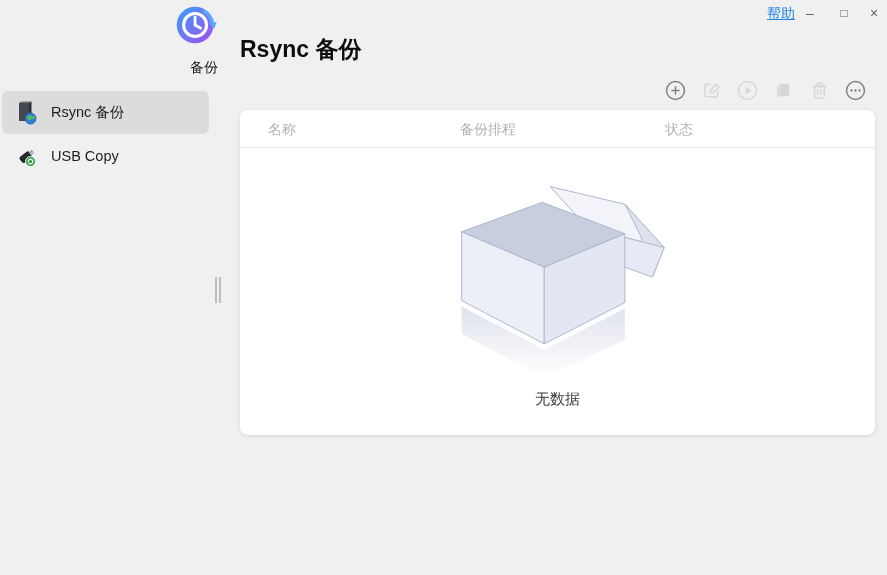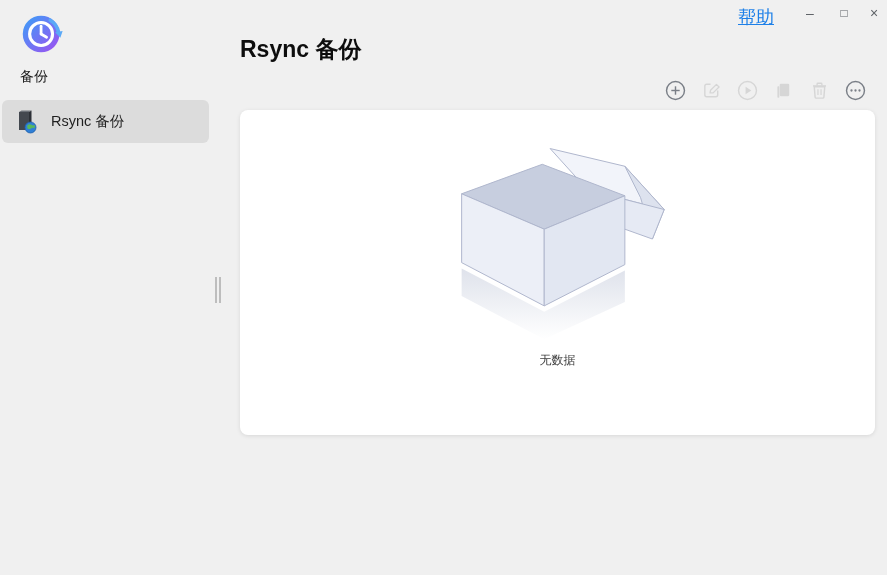--- a/index.html
+++ b/index.html
@@ -8,35 +8,35 @@
     font-family: "Liberation Sans", "DejaVu Sans", sans-serif;
     background: #f0f0f0;
     position: relative;
     overflow: hidden;
     color: #1f1f1f;
   }
 
   
   .titlebar { position: absolute; top: 0; left: 0; right: 0; height: 28px; }
   .help-link {
-    position: absolute; top: 5px; right: 113px;
-    color: #1e80e8; font-size: 18px; text-decoration: underline; cursor: pointer;
+    position: absolute; top: 5px; right: 92px;
+    color: #1e80e8; font-size: 14px; text-decoration: underline; cursor: pointer;
   }
   .win-btn {
     position: absolute; top: 0; width: 30px; height: 26px;
     display: flex; align-items: center; justify-content: center;
     color: #5f6368; font-size: 14px; cursor: pointer;
   }
   .win-min { right: 62px; }
   .win-max { right: 28px; font-size: 12px; }
   .win-close { right: -2px; }
 
   
   .sidebar { position: absolute; left: 0; top: 0; width: 218px; height: 575px; }
-  .app-block { text-align: left; padding-top: 12px; margin-left: 20px; }
+  .app-block { text-align: right; padding-top: 3px; margin-left: 20px; }
   .app-icon { width: 44px; height: 44px; display: inline-block; }
   .app-label { margin-top: 8px; font-size: 14px; color: #1a1a1a; }
   .nav { margin-top: 14px; }
   .nav-item {
     height: 43px; margin: 0 9px 0 2px; border-radius: 6px;
     display: flex; align-items: center; padding-left: 11px; cursor: pointer;
     font-size: 14.5px; color: #1f1f1f;
   }
   .nav-item.selected { background: #dcdcdc; }
   .nav-icon { width: 26px; height: 26px; margin-right: 12px; flex: 0 0 auto; }
@@ -68,21 +68,21 @@
   .th { position: absolute; top: 11px; font-size: 14px; color: #b3b3b3; }
   .th-name { left: 28px; }
   .th-schedule { left: 220px; }
   .th-status { left: 425px; }
 
   .empty-state {
     height: 286px; display: flex; flex-direction: column; align-items: center;
     padding-top: 26px;
   }
   .empty-illustration { width: 236px; height: 208px; }
-  .empty-label { margin-top: 8px; font-size: 12px; color: #3d3d3d; }
+  .empty-label { margin-top: 8px; font-size: 15px; color: #3d3d3d; }
 </style>
 </head>
 <body>
 
 <div class="titlebar">
   <span class="help-link">帮助</span>
   <span class="win-btn win-min">–</span>
   <span class="win-btn win-max">□</span>
   <span class="win-btn win-close">×</span>
 </div>
@@ -119,20 +119,36 @@
           <circle cx="17.5" cy="18.5" r="5.5" fill="#2f7fd6"></circle>
           <path d="M14.5 16.2 q2 -1.8 4 -0.4 q1.6 1.2 3.2 0.2 q0.6 1.6 -0.3 3.2 q-1.8 -1 -3.4 0.2 q-1.8 1.4 -3.5 0 q-0.8 -1.8 0 -3.2 Z" fill="#58b85c"></path>
           <circle cx="17.5" cy="18.5" r="5.5" fill="none" stroke="#1f5fa8" stroke-width="0.8"></circle>
         </svg>
       </span>
       <span>Rsync 备份</span>
     </div>
 
 
 
+    <div class="nav-item">
+      <span class="nav-icon">
+        <svg viewBox="0 0 26 26">
+          <g transform="rotate(-38 13 13)">
+            <rect x="6" y="10" width="12" height="7.5" rx="2.2" fill="#26282c"></rect>
+            <rect x="17.5" y="11.5" width="4" height="4.5" rx="0.8" fill="#b9bec4"></rect>
+            <rect x="18.3" y="12.4" width="1" height="1" fill="#6e747b"></rect>
+            <rect x="20" y="12.4" width="1" height="1" fill="#6e747b"></rect>
+          </g>
+          <circle cx="17.5" cy="18.5" r="5" fill="#2e9e44" stroke="#ffffff" stroke-width="0.9"></circle>
+          <path d="M15.2 18.5 a2.3 2.3 0 1 1 1.1 2" fill="none" stroke="#ffffff" stroke-width="1.3" stroke-linecap="round"></path>
+          <path d="M15.9 21.4 L15.2 19.6 L17.2 19.9 Z" fill="#ffffff"></path>
+        </svg>
+      </span>
+      <span>USB Copy</span>
+    </div>
 
   </div>
 
   <div class="grip">
       <i></i>
       <i></i>
     </div>
 </div>
 
 <div class="page-title">Rsync 备份</div>
@@ -176,20 +192,25 @@
     <svg viewBox="0 0 22 22">
       <circle cx="11" cy="11" r="9.4" fill="none" stroke="currentColor" stroke-width="1.5"></circle>
       <circle cx="6.8" cy="11" r="1.2" fill="currentColor"></circle>
       <circle cx="11" cy="11" r="1.2" fill="currentColor"></circle>
       <circle cx="15.2" cy="11" r="1.2" fill="currentColor"></circle>
     </svg>
   </button>
 </div>
 
 <div class="panel">
+  <div class="table-header">
+    <span class="th th-name">名称</span>
+    <span class="th th-schedule">备份排程</span>
+    <span class="th th-status">状态</span>
+  </div>
 
   <div class="empty-state">
     <svg class="empty-illustration" viewBox="0 0 240 210">
       <defs>
         <linearGradient id="g-refl" x1="0" y1="0" x2="0" y2="1">
           <stop offset="0" stop-color="#b7bfd3" stop-opacity="0.45"></stop>
           <stop offset="1" stop-color="#b7bfd3" stop-opacity="0"></stop>
         </linearGradient>
       </defs>
 

